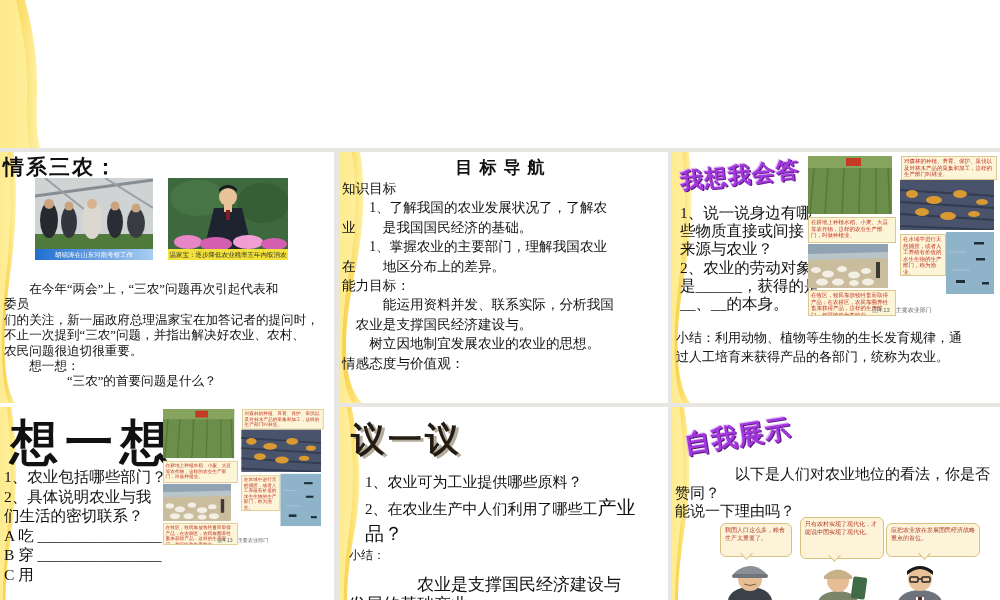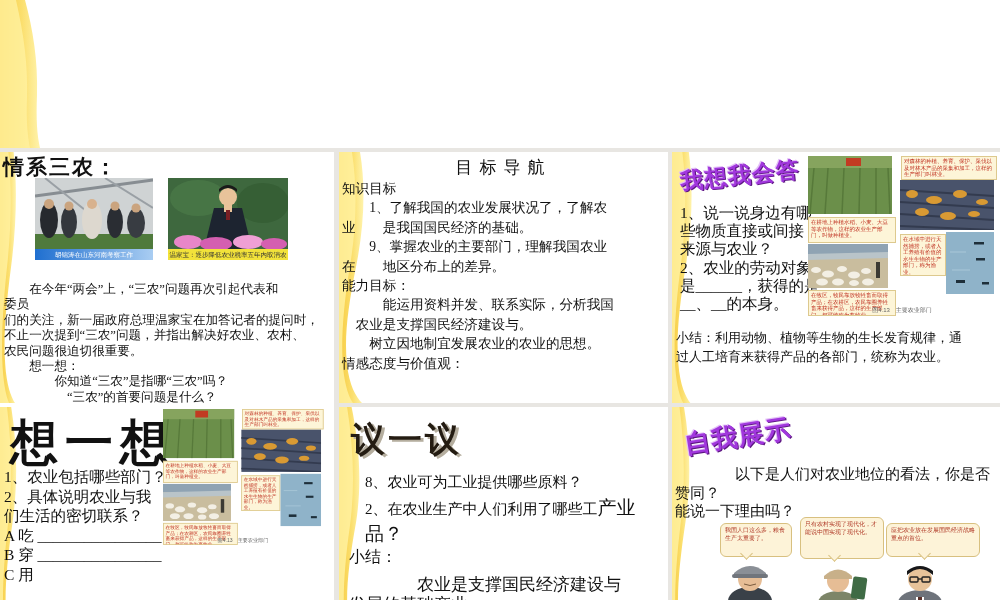--- a/index.html
+++ b/index.html
@@ -8,21 +8,21 @@
   .slide{position:absolute;background:#fff;overflow:hidden;}
   .ribbon{position:absolute;left:0;top:0;pointer-events:none;}
   .tline{white-space:pre;line-height:inherit;}
   
   .s1-title{position:absolute;left:3px;top:1px;font-size:21px;font-weight:bold;letter-spacing:2px;}
   .photo{position:absolute;}
   .photo-cap{position:absolute;left:0;right:0;bottom:0;height:11px;font-size:6.5px;text-align:center;
              font-family:"Liberation Sans",sans-serif;overflow:hidden;line-height:11px;}
   .s1-body{position:absolute;left:4px;top:130px;width:328px;font-size:12.6px;line-height:15.4px;}
   
-  .s2-title{position:absolute;left:0;right:0;top:4px;text-align:center;font-size:17px;letter-spacing:7px;}
+  .s2-title{position:absolute;left:0;right:0;top:4px;text-align:center;font-size:17px;letter-spacing:7px;font-weight:bold;}
   .s2-body{position:absolute;left:3px;top:27px;width:324px;font-size:13.6px;line-height:19.4px;}
   
   .wordart-purple{position:absolute;font-weight:bold;color:#a137dd;
       text-shadow:1px 1px 0 #5c1780,-1px -1px 0 #e3c0f7;transform:rotate(-6deg);letter-spacing:1px;}
   .s3-q{position:absolute;left:8px;top:52px;width:152px;font-size:15.5px;line-height:18.2px;}
   .s3-sum{position:absolute;left:4px;top:176px;width:322px;font-size:13px;line-height:19px;}
   
   .collage{position:absolute;width:188px;height:162px;}
   .cap-box{position:absolute;background:#fdf5d8;border:1px solid #ddc98e;color:#c03222;
            font-size:5.5px;line-height:6.5px;padding:1px 2px;overflow:hidden;
@@ -31,21 +31,21 @@
            font-family:"Liberation Sans",sans-serif;}
   
   .s4-title{position:absolute;left:10px;top:4px;font-size:48px;font-weight:bold;letter-spacing:7px;}
   .s4-body{position:absolute;left:4px;top:60px;width:160px;font-size:15.5px;line-height:19.6px;}
   
   .s5-title{position:absolute;left:12px;top:10px;font-size:34px;font-weight:bold;color:#241c12;
             text-shadow:3px 2px 0 #b5ae9f;letter-spacing:3px;}
   .s5-q1{position:absolute;left:26px;top:66px;font-size:15px;}
   .s5-q2{position:absolute;left:26px;top:88px;font-size:15px;}
   .s5-q2 .big{font-size:19px;}
-  .s5-sum-label{position:absolute;left:10px;top:140px;font-size:16px;}
+  .s5-sum-label{position:absolute;left:10px;top:140px;font-size:12px;}
   .s5-sum1{position:absolute;left:10px;top:166px;font-size:17px;white-space:pre;}
   .s5-sum2{position:absolute;left:10px;top:186px;font-size:17px;white-space:pre;}
   
   .s6-body{position:absolute;left:3px;top:58px;width:322px;font-size:15px;line-height:18.5px;}
   .bubble{position:absolute;background:#fdf3d8;border:1px solid #d8c080;border-radius:6px;
           color:#b03a28;font-size:6px;line-height:7.5px;padding:3px 4px;
           font-family:"Liberation Sans",sans-serif;overflow:hidden;}
   .tail{position:absolute;width:8px;height:8px;background:#fdf3d8;border-right:1px solid #d8c080;
         border-bottom:1px solid #d8c080;transform:rotate(45deg);}
   .head{position:absolute;}
@@ -122,36 +122,35 @@
       <div class="photo-cap" style="background:#f2e23a;color:#333;">温家宝：逐步降低农业税率五年内取消农业税</div>
     </div>
 
     <div class="s1-body">
       <div class="tline">　　在今年“两会”上，“三农”问题再次引起代表和</div>
       <div class="tline">委员</div>
       <div class="tline">们的关注，新一届政府总理温家宝在加答记者的提问时，</div>
       <div class="tline">不止一次提到“三农”问题，并指出解决好农业、农村、</div>
       <div class="tline">农民问题很迫切很重要。</div>
       <div class="tline">　　想一想：</div>
-      <div class="tline">　　　　你知道“三农”是指哪“三农”吗？</div>
       <div class="tline">　　　　　“三农”的首要问题是什么？</div>
     </div>
   </div>
 
   <div class="slide" style="left:339px;top:152px;width:329px;height:251px;">
     <svg class="ribbon" width="40" height="251" viewBox="0 0 40 251" preserveAspectRatio="none">
       <path d="M0,0 L21,0 C27,35 25,75 17,115 C9,155 5,185 8,212 C10,233 17,245 23,251 L0,251 Z" fill="url(#gRibbon)"></path>
       <path d="M0,0 L13,0 C19,40 17,80 10,120 C4,158 2,190 4,215 C6,235 10,245 14,251 L0,251 Z" fill="#fff1a0" opacity="0.85"></path>
     </svg>
     <div class="s2-title">目标导航</div>
     <div class="s2-body">
       <div class="tline">知识目标</div>
       <div class="tline">　　1、了解我国的农业发展状况了，了解农</div>
       <div class="tline">业　　是我国国民经济的基础。</div>
-      <div class="tline">　　9、掌握农业的主要部门，理解我国农业</div>
+      <div class="tline">　　1、掌握农业的主要部门，理解我国农业</div>
       <div class="tline">在　　地区分布上的差异。</div>
       <div class="tline">能力目标：</div>
       <div class="tline">　　　能运用资料并发、联系实际，分析我国</div>
       <div class="tline">　农业是支撑国民经济建设与。</div>
       <div class="tline">　　树立因地制宜发展农业的农业的思想。</div>
       <div class="tline">情感态度与价值观：</div>
     </div>
   </div>
 
   <div class="slide" style="left:672px;top:152px;width:328px;height:251px;">
@@ -334,21 +333,21 @@
       </div>
     </div>
   </div>
 
   <div class="slide" style="left:339px;top:407px;width:329px;height:193px;">
     <svg class="ribbon" width="36" height="250" viewBox="0 0 40 250" preserveAspectRatio="none">
       <path d="M0,0 L14,0 C22,35 26,75 19,115 C11,155 7,185 10,212 C12,233 19,245 25,250 L0,250 Z" fill="url(#gRibbon)"></path>
       <path d="M0,0 L9,0 C16,40 18,80 12,120 C6,158 4,190 6,215 C8,235 12,245 16,250 L0,250 Z" fill="#fff1a0" opacity="0.85"></path>
     </svg>
     <div class="s5-title">议一议</div>
-    <div class="s5-q1">8、农业可为工业提供哪些原料？</div>
+    <div class="s5-q1">1、农业可为工业提供哪些原料？</div>
     <div class="s5-q2">
       <span>2、在农业生产中人们利用了哪些工</span><span class="big">产业品？</span>
     </div>
     <div class="s5-sum-label">小结：</div>
     <div class="s5-sum1">　　　　农业是支撑国民经济建设与</div>
     <div class="s5-sum2">发展的基础产业</div>
   </div>
 
   <div class="slide" style="left:672px;top:407px;width:328px;height:193px;">
     <svg class="ribbon" width="30" height="250" viewBox="0 0 40 250" preserveAspectRatio="none">

